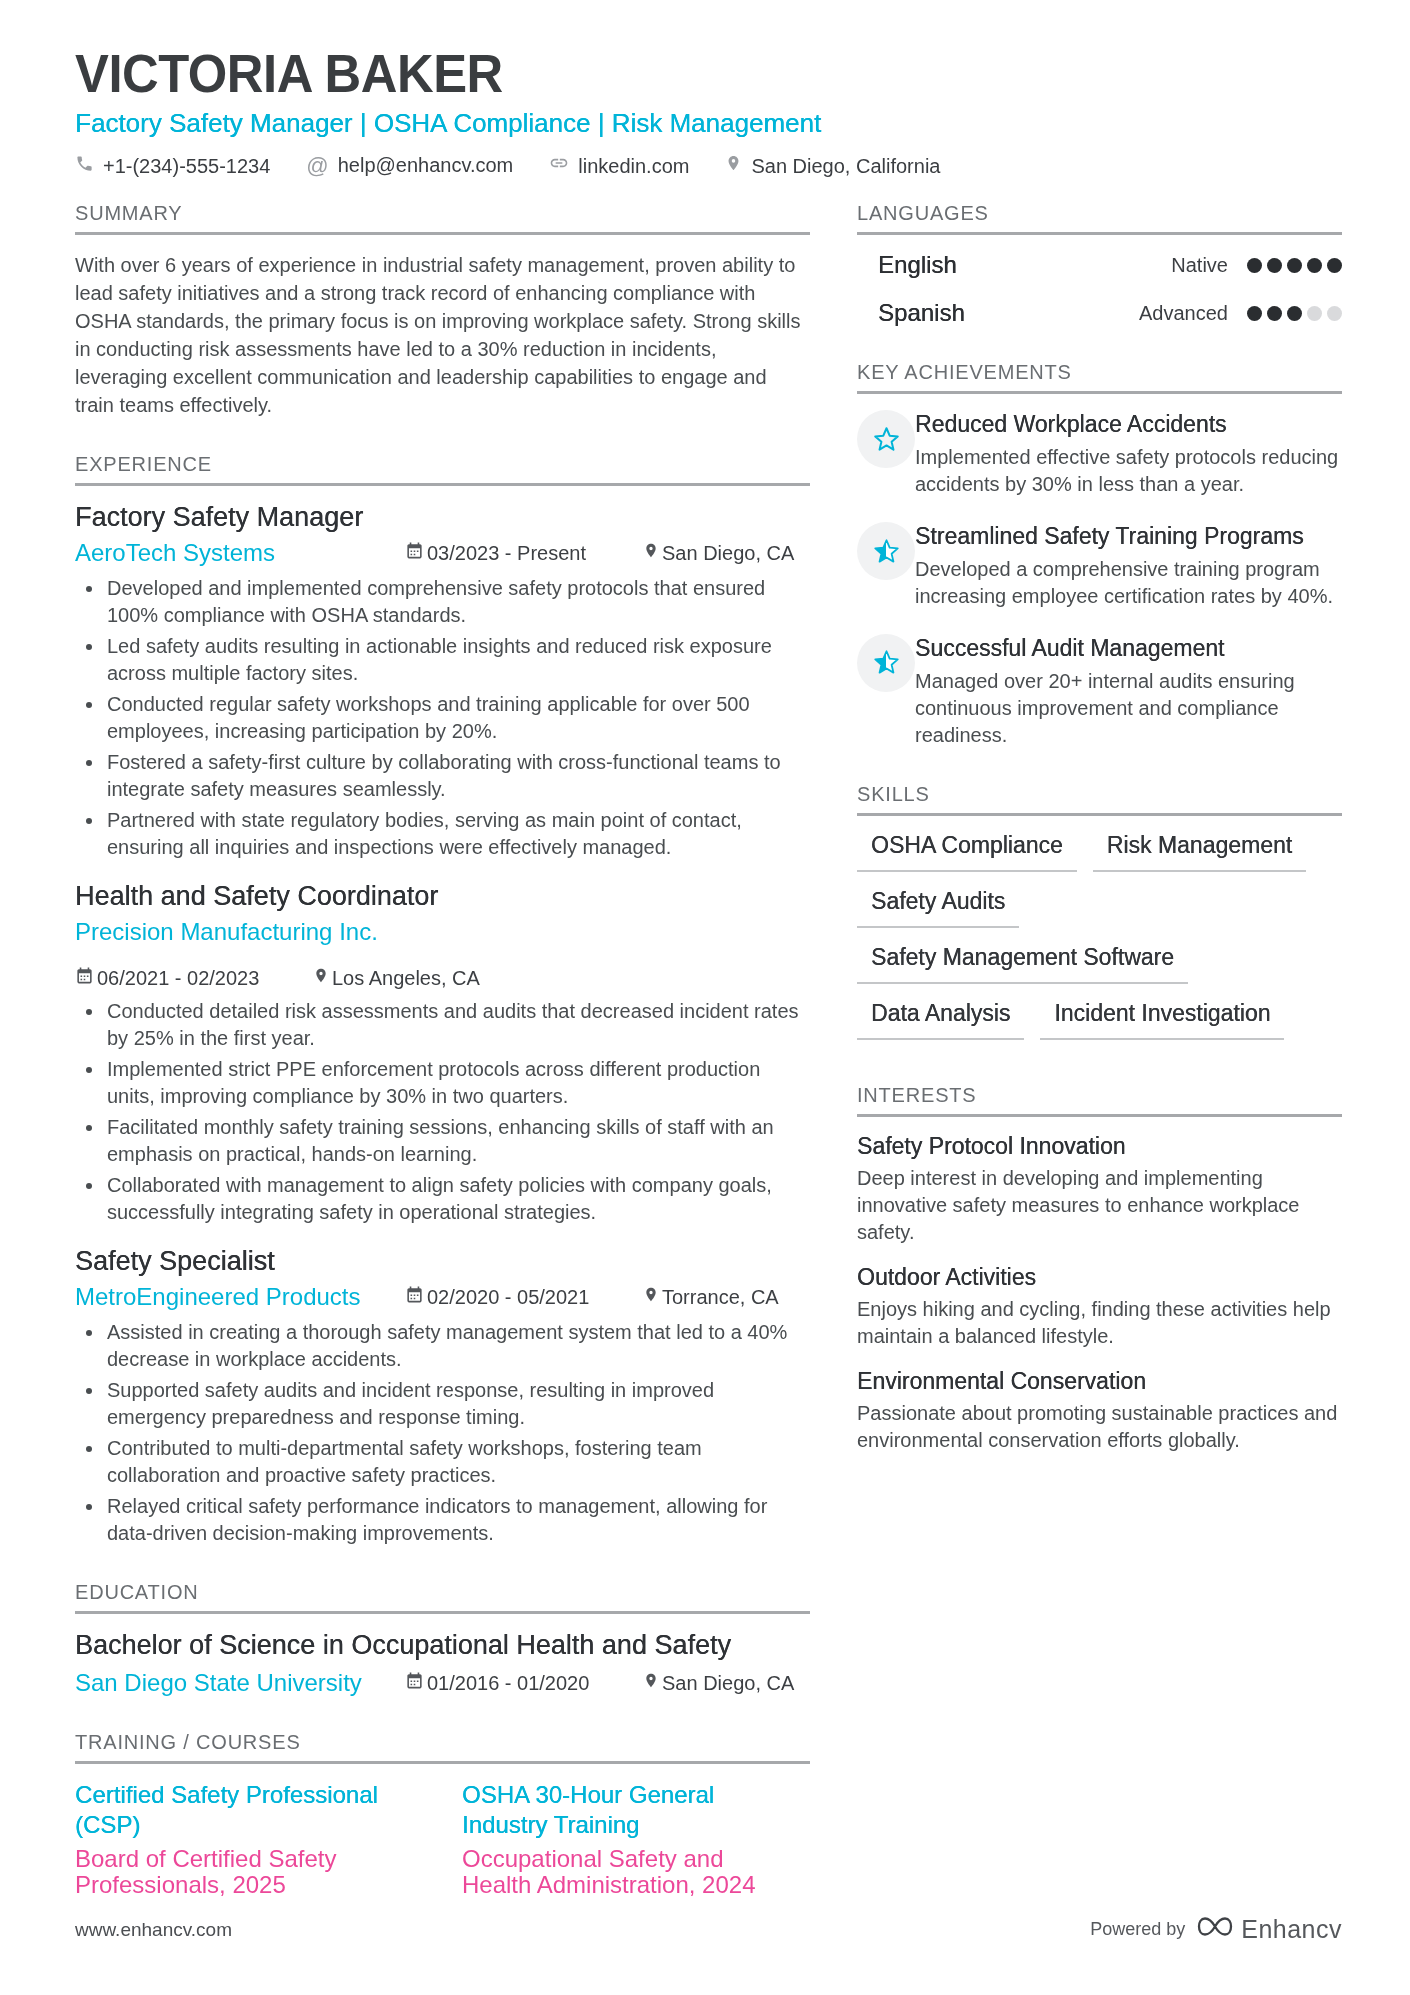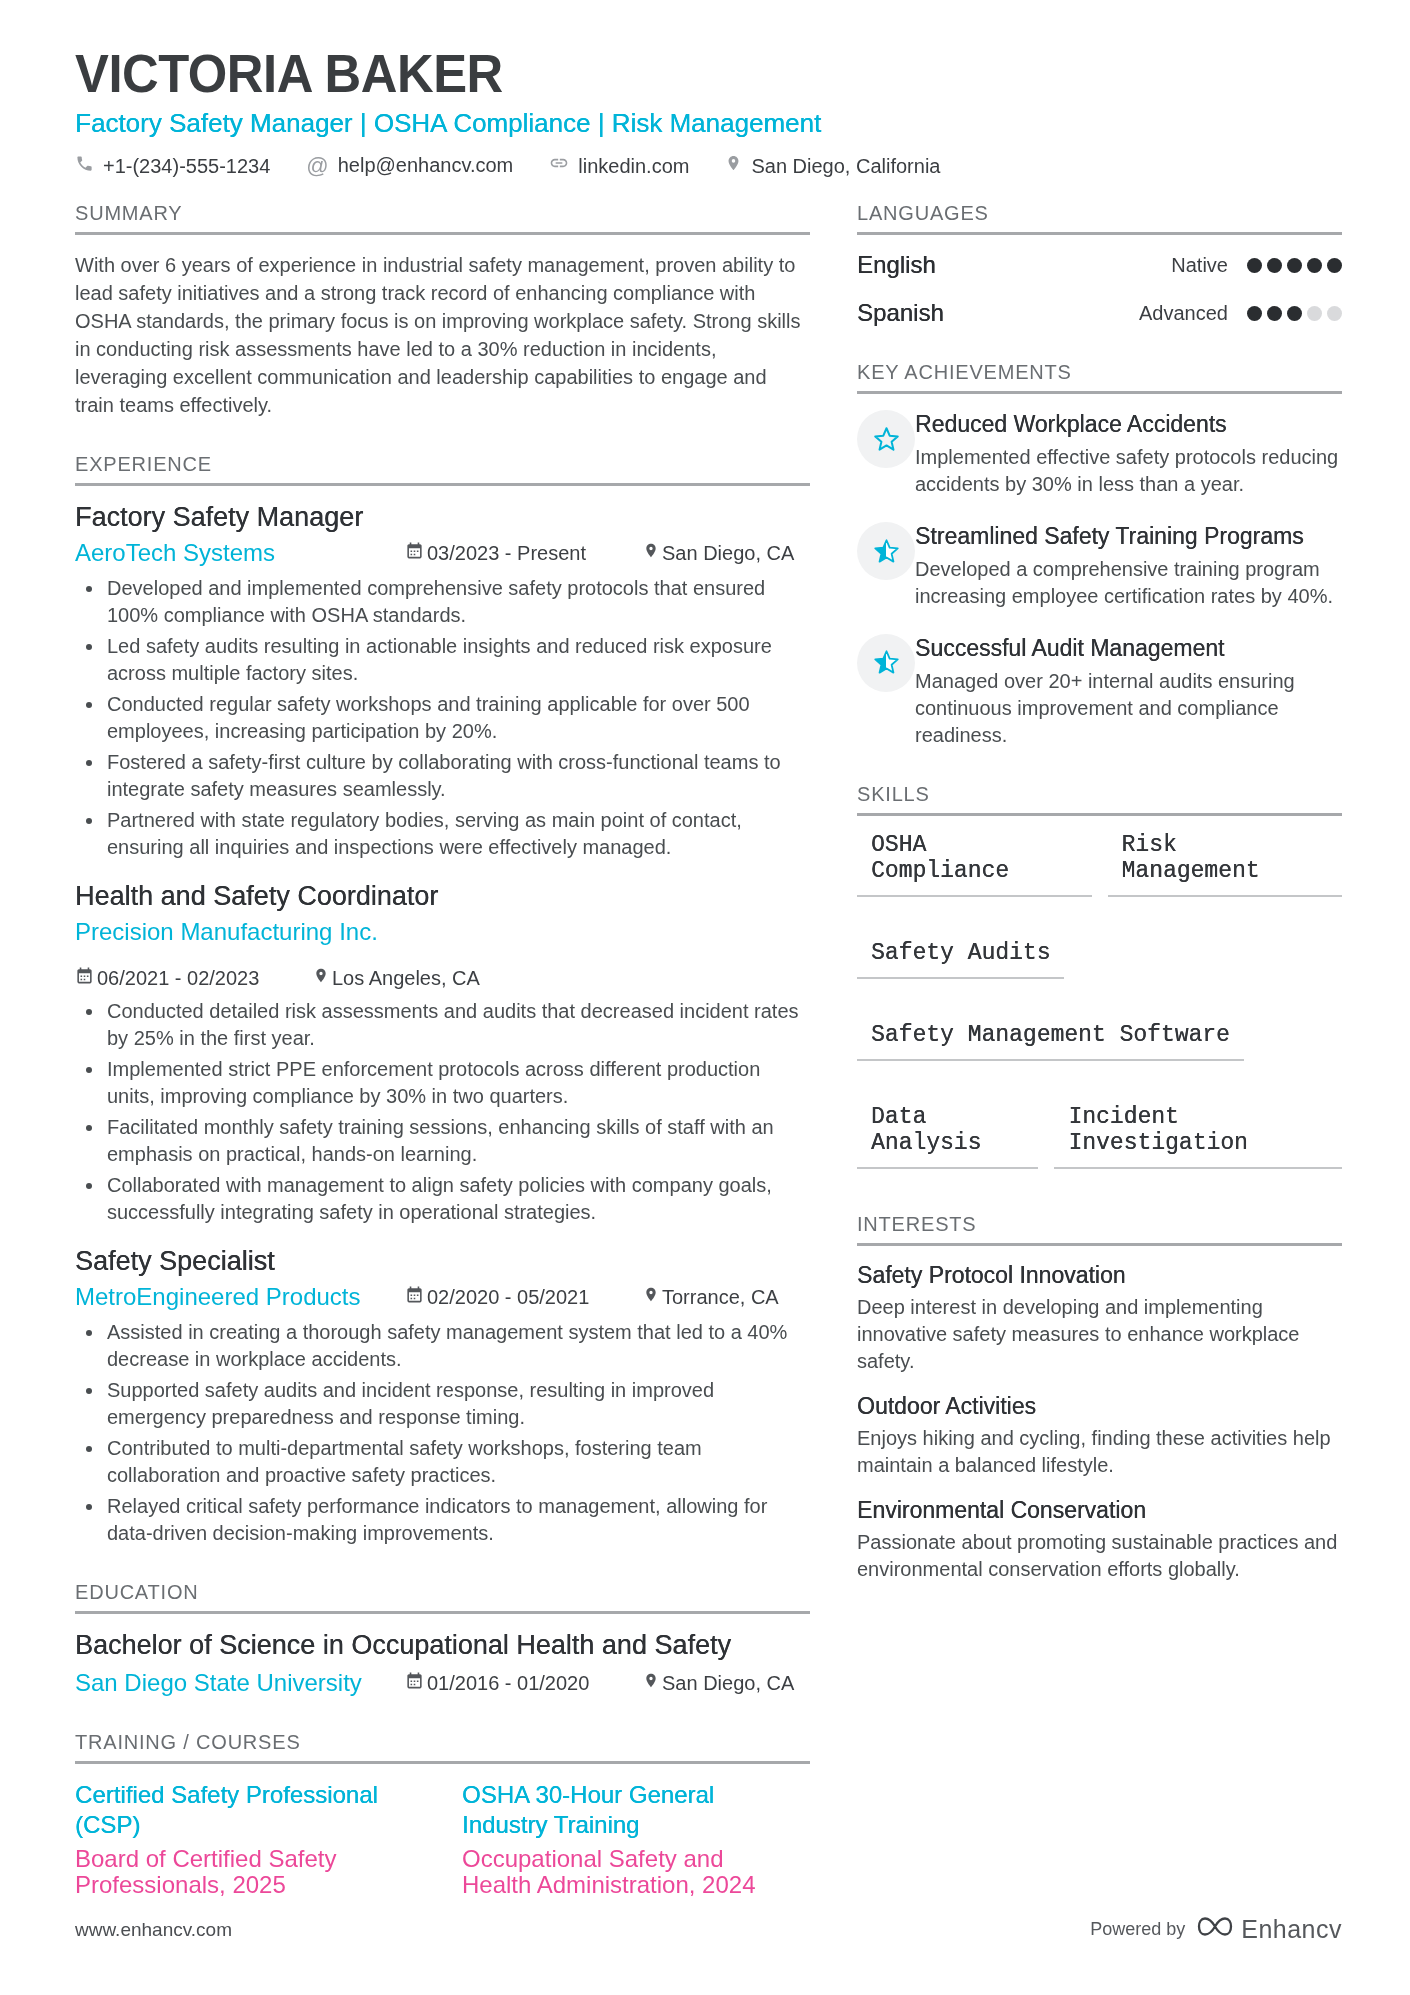--- a/index.html
+++ b/index.html
@@ -32,38 +32,38 @@
   .job-title{font-size:27px;color:#2f3236;margin:0 0 6px;}
   .company{font-size:24px;color:var(--accent);}
   .meta-row{display:flex;align-items:center;margin-top:2px;}
   .meta-company{width:330px;flex:none;}
   .meta-date{width:238px;flex:none;}
   .meta-item{display:inline-flex;align-items:center;gap:3px;font-size:20px;color:#3c3f43;}
   .meta-item svg{fill:#54575b;flex:none;}
   ul.bullets{margin:8px 0 0;padding-left:30px;color:#494d50;}
   ul.bullets li{font-size:20px;line-height:27px;margin-bottom:4px;padding-left:2px;}
   
-  .lang-row{display:flex;justify-content:space-between;margin-bottom:20px;}
+  .lang-row{display:flex;justify-content:space-between;margin-bottom:20px;margin-left:21px;}
   .lang-name{font-size:24px;color:#2c2f33;}
   .lang-right{display:flex;align-items:center;gap:14px;}
   .lang-level{font-size:20px;color:#3c3f43;}
   .dots{display:inline-flex;}
   .dot{width:15px;height:15px;border-radius:50%;background:#d9dadc;margin-left:5px;}
   .dot.filled{background:#2a2d30;}
   
   .ach{display:flex;margin-bottom:24px;}
   .ach-icon{width:58px;height:58px;border-radius:50%;background:#f1f2f3;flex:none;
             display:flex;align-items:center;justify-content:center;}
   .ach-title{font-size:23px;color:#2f3236;line-height:1.25;margin-bottom:5px;}
   .ach-text{font-size:20px;line-height:27px;color:#494d50;}
   .star-outline{fill:none;stroke:var(--accent);stroke-width:1.8;stroke-linejoin:round;}
   .star-half{fill:url(#half-grad);stroke:var(--accent);stroke-width:1.6;stroke-linejoin:round;}
   .star-filled{fill:var(--accent);}
   
-  .skills-row{display:flex;gap:16px;margin-bottom:43px;font-family:Liberation Mono, monospace;}
+  .skills-row{display:flex;gap:16px;margin-bottom:16px;}
   .skill{font-size:23px;color:#33363a;padding:0 14px 11px;border-bottom:2px solid #c4c6c8;}
   
   .interest{margin-bottom:18px;}
   .interest-title{font-size:23px;color:#2f3236;margin-bottom:5px;}
   
   .degree{font-size:27px;color:#2f3236;margin:0 0 8px;}
   .courses{display:flex;gap:40px;}
   .course-title{font-size:24px;color:var(--accent);line-height:1.25;}
   .course-org{font-size:24px;line-height:26px;color:#ec4899;margin-top:6px;}
   .course-1{width:347px;flex:none;}

